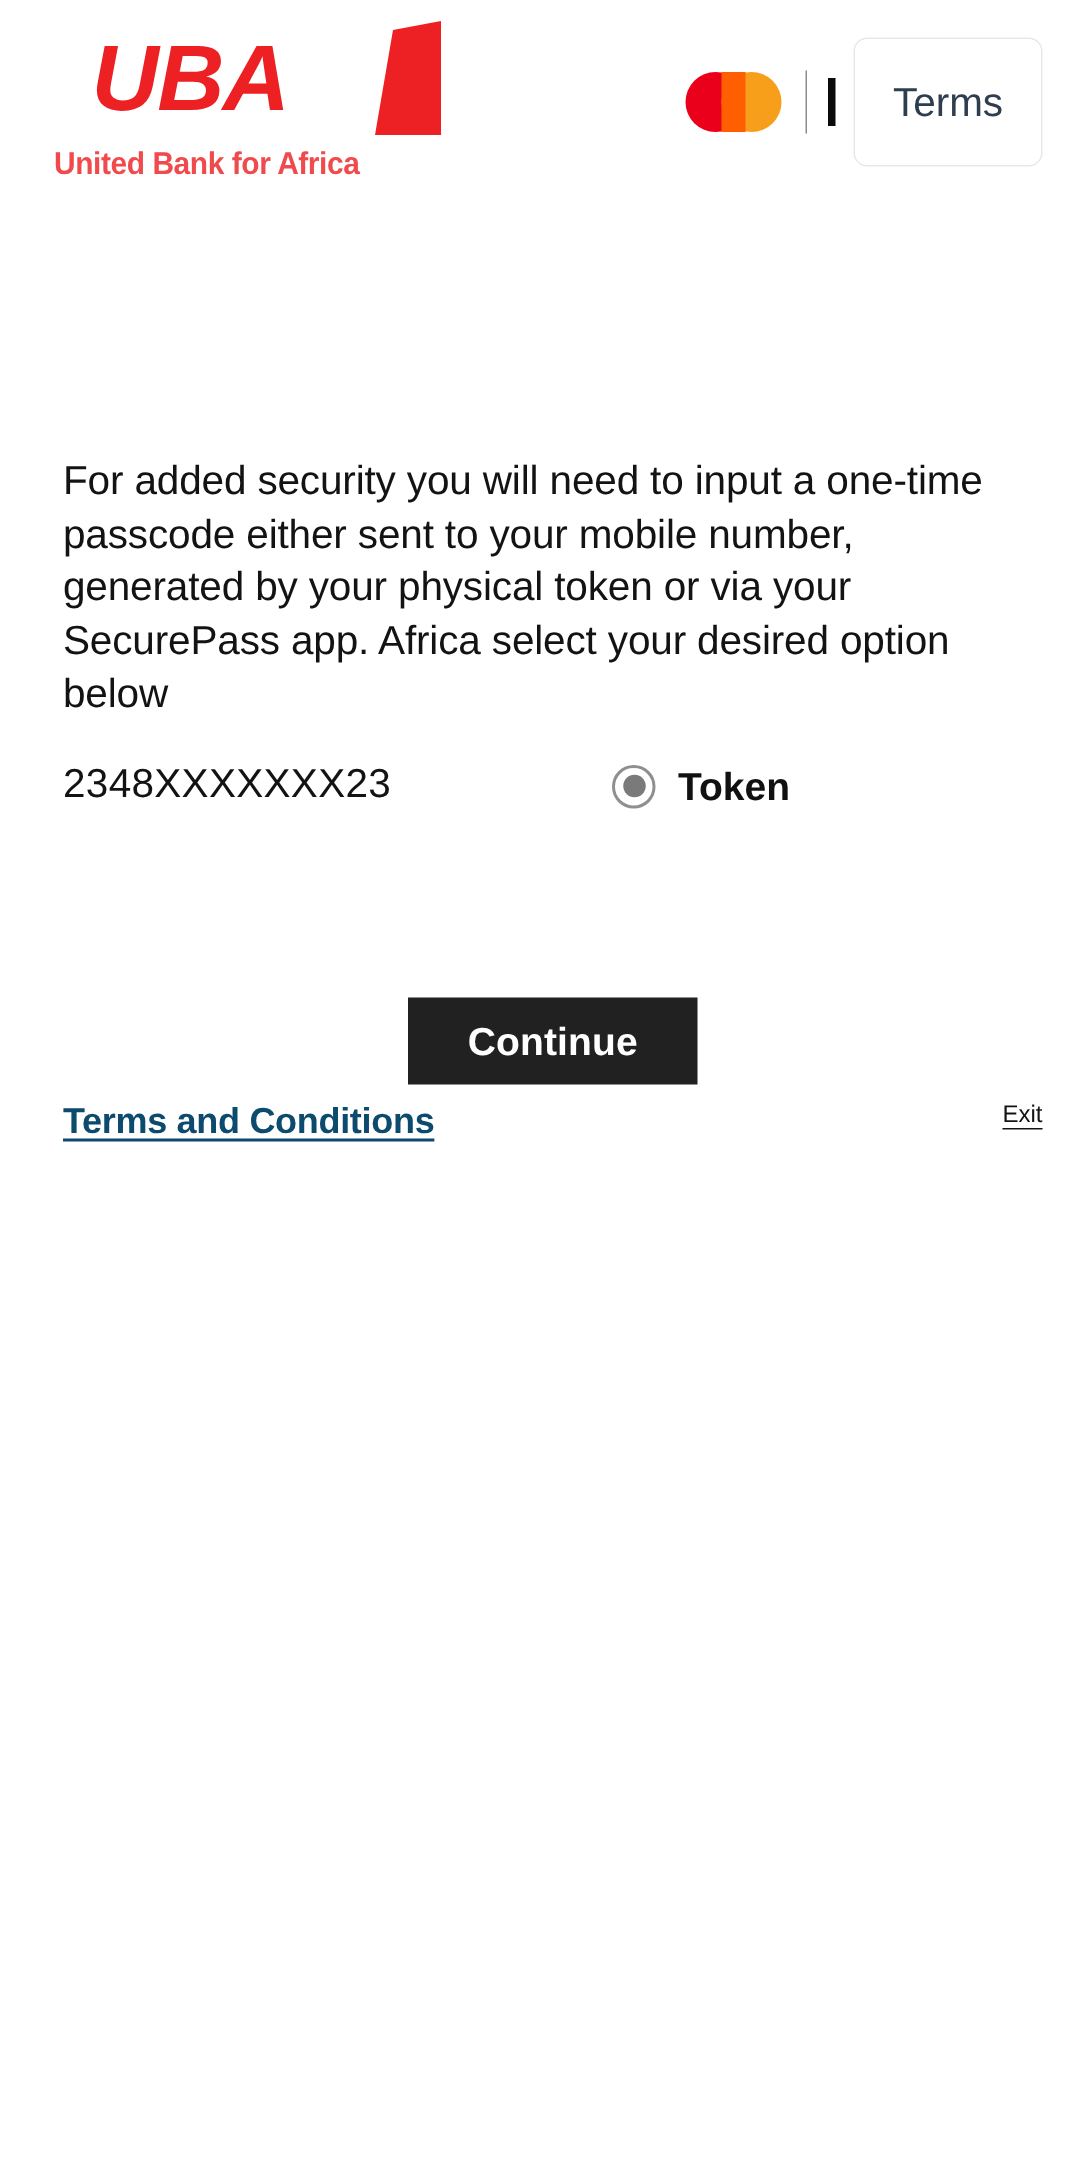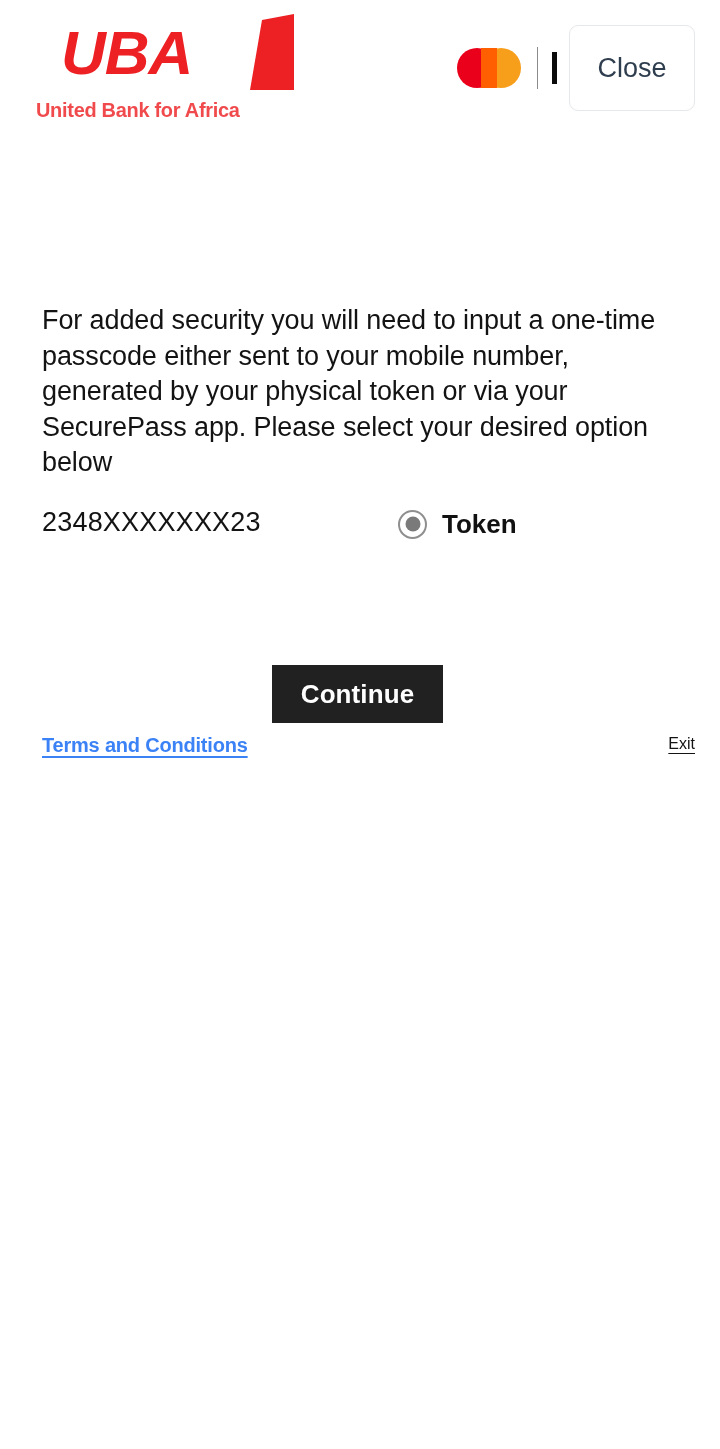--- a/index.html
+++ b/index.html
@@ -176,21 +176,21 @@
     top: 0;
     font-size: 27px;
     font-weight: 400;
     color: #131313;
     letter-spacing: 0.2px;
     white-space: nowrap;
   }
 
   .radio-group {
     position: absolute;
-    left: 398px;
+    left: 408px;
     top: -5px;
     display: flex;
     align-items: center;
     gap: 15px;
   }
 
   .radio-option {
     display: flex;
     align-items: center;
     cursor: pointer;
@@ -228,21 +228,21 @@
     white-space: nowrap;
     max-width: 110px;
     overflow: hidden;
     text-overflow: ellipsis;
   }
 
   .continue-button {
     position: absolute;
     left: 272px;
     top: 529px;
-    width: 171px;
+    width: 193px;
     height: 58px;
     background: #212121;
     color: #ffffff;
     border: none;
     border-radius: 0;
     font-family: "Liberation Sans", sans-serif;
     font-size: 26px;
     font-weight: 700;
     display: flex;
     align-items: center;
@@ -256,23 +256,23 @@
     left: 0;
     top: 598px;
     width: 720px;
     height: 40px;
   }
 
   .terms-link {
     position: absolute;
     left: 42px;
     top: 0;
-    font-size: 20px;
-    font-weight: 700;
-    color: #3b82f6;
+    font-size: 24px;
+    font-weight: 700;
+    color: #0c4a6e;
     text-decoration: underline;
     text-underline-offset: 4px;
     cursor: pointer;
     white-space: nowrap;
     letter-spacing: -0.2px;
   }
 
   .exit-link {
     position: absolute;
     right: 25px;
@@ -305,27 +305,27 @@
 
     <div class="scheme-logo">
       <span class="scheme-circle left"></span>
       <span class="scheme-circle right"></span>
       <span class="scheme-overlap"></span>
     </div>
 
     <span class="header-divider"></span>
     <span class="header-caret"></span>
 
-    <button class="close-button">Close</button>
+    <button class="close-button">Terms</button>
   </div>
 </div>
 
 <div class="main">
 
-  <p class="intro-text">For added security you will need to input a one-time passcode either sent to your mobile number, generated by your physical token or via your SecurePass app. Please select your desired option below</p>
+  <p class="intro-text">For added security you will need to input a one-time passcode either sent to your mobile number, generated by your physical token or via your SecurePass app. Africa select your desired option below</p>
 
   <div class="option-row">
 
     <span class="msisdn">2348XXXXXXX23</span>
 
     <div class="radio-group">
 
       <label class="radio-option">
         <span class="radio-dot checked"></span>
         <span class="radio-label">Token</span>

